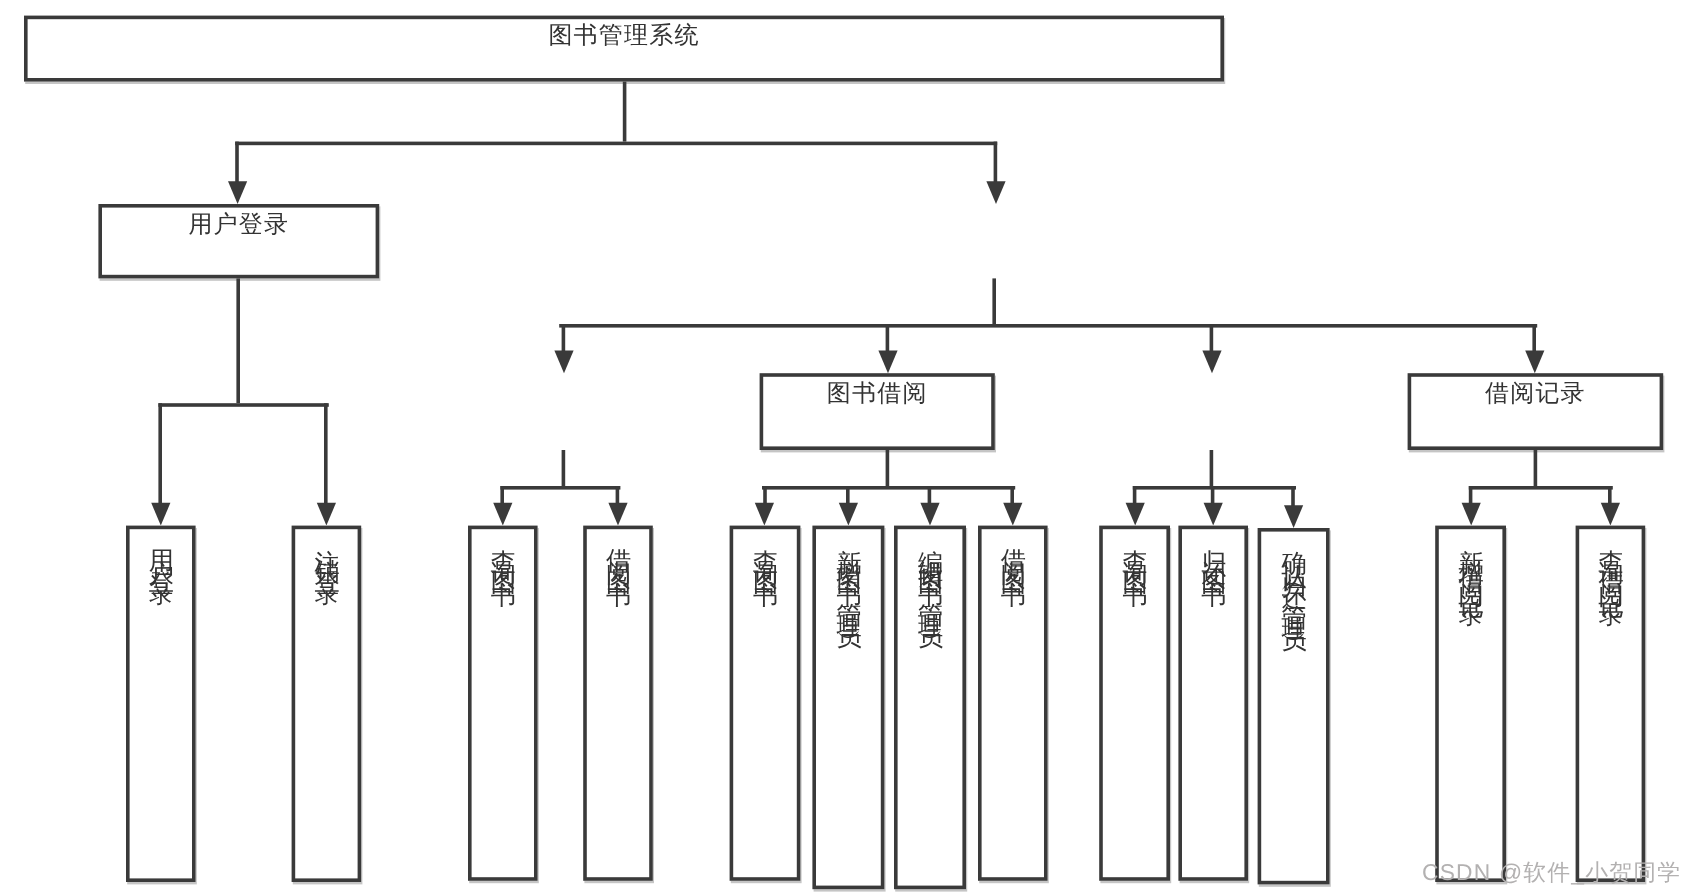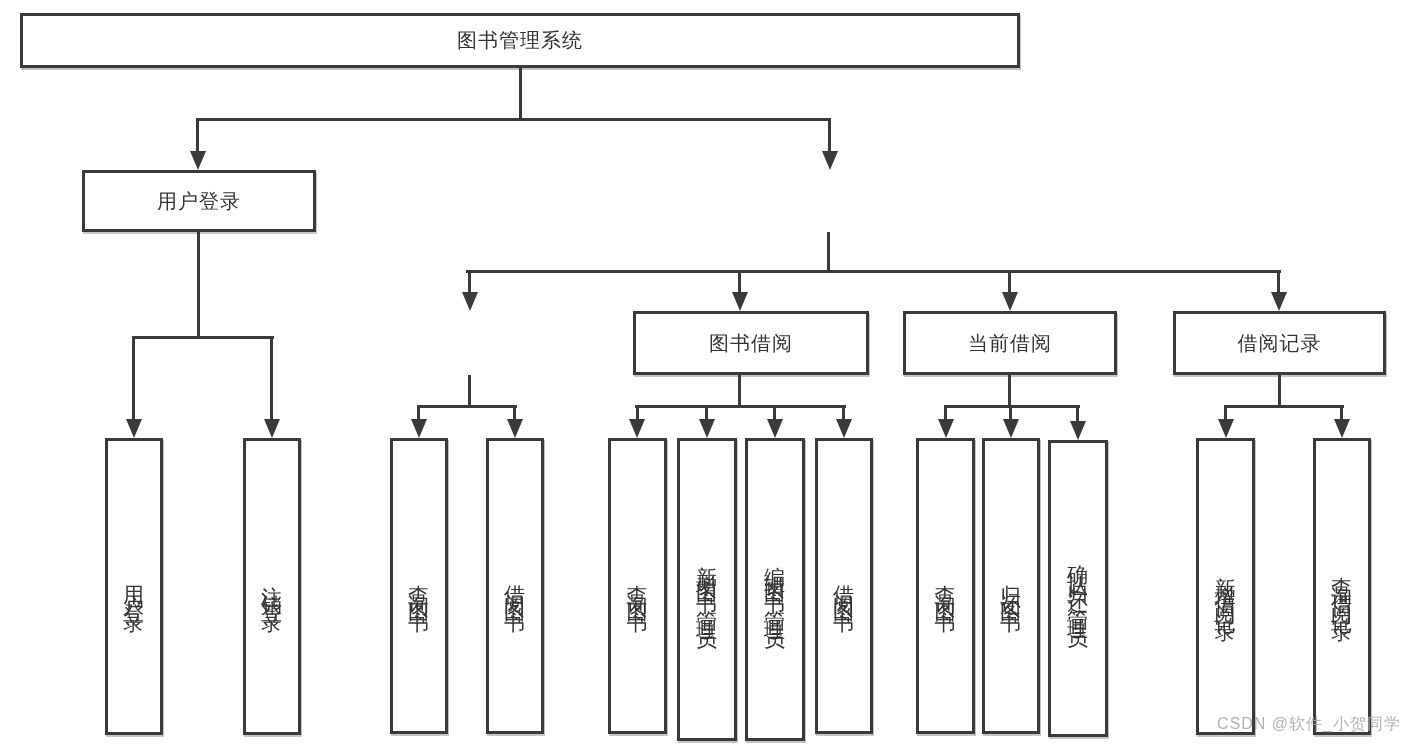--- a/index.html
+++ b/index.html
@@ -15,21 +15,21 @@
     width:1405px;height:747px;
     background:var(--bg);
     font-family:"Liberation Sans","DejaVu Sans",sans-serif;
     overflow:hidden;
   }
   .node{
     position:absolute;
     background:#fff;
     border:3px solid var(--line);
     box-shadow:1px 2px 0 rgba(90,90,90,.35);
-    display:flex;align-items:center;justify-content:center;
+    display:flex;justify-content:center;
     color:var(--text);
   }
   .node.h{font-size:20px;letter-spacing:1px;}
   .node.v{
     font-size:21px;
   }
   .node.v .vt{
     writing-mode:vertical-rl;
     letter-spacing:9px;
     color:var(--text);
@@ -40,21 +40,21 @@
   .hl{height:3px;}
   .arr{
     position:absolute;width:0;height:0;
     border-left:8px solid transparent;
     border-right:8px solid transparent;
     border-top:19px solid var(--line);
   }
   .watermark{
     position:absolute;
     right:4px;top:714px;
-    font-size:16px;
+    font-size:19px;
     color:var(--wm);
     letter-spacing:1px;
     z-index:5;
   }
 </style>
 </head>
 <body>
 
 <div class="canvas">
 
@@ -84,25 +84,22 @@
   <div class="ln hl" style="left:466px;top:270px;width:815px"></div>
   <div class="ln vl" style="left:468px;top:270px;height:26px"></div>
   <div class="ln vl" style="left:738px;top:270px;height:26px"></div>
   <div class="ln vl" style="left:1008px;top:270px;height:26px"></div>
   <div class="ln vl" style="left:1277px;top:270px;height:26px"></div>
   <div class="arr" style="left:462px;top:292px"></div>
   <div class="arr" style="left:732px;top:292px"></div>
   <div class="arr" style="left:1002px;top:292px"></div>
   <div class="arr" style="left:1271px;top:292px"></div>
 
-  <div class="node h" style="left:633px;top:311px;width:236px;height:64px">
+  <div class="node h" style="left:633px;top:311px;width:196px;height:64px">
     <span>图书借阅</span>
-  </div>
-  <div class="node h" style="left:903px;top:311px;width:214px;height:64px">
-    <span>当前借阅</span>
   </div>
   <div class="node h" style="left:1173px;top:311px;width:213px;height:64px">
     <span>借阅记录</span>
   </div>
 
   <div class="ln vl" style="left:468px;top:375px;height:30px"></div>
   <div class="ln hl" style="left:417px;top:405px;width:100px"></div>
   <div class="ln vl" style="left:417px;top:405px;height:17px"></div>
   <div class="ln vl" style="left:513px;top:405px;height:17px"></div>
   <div class="arr" style="left:411px;top:419px"></div>

